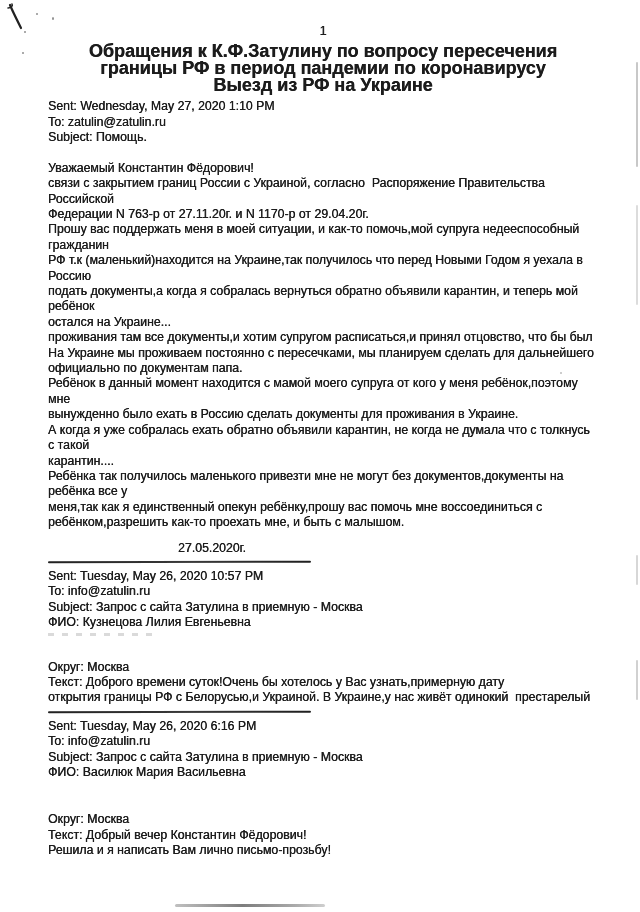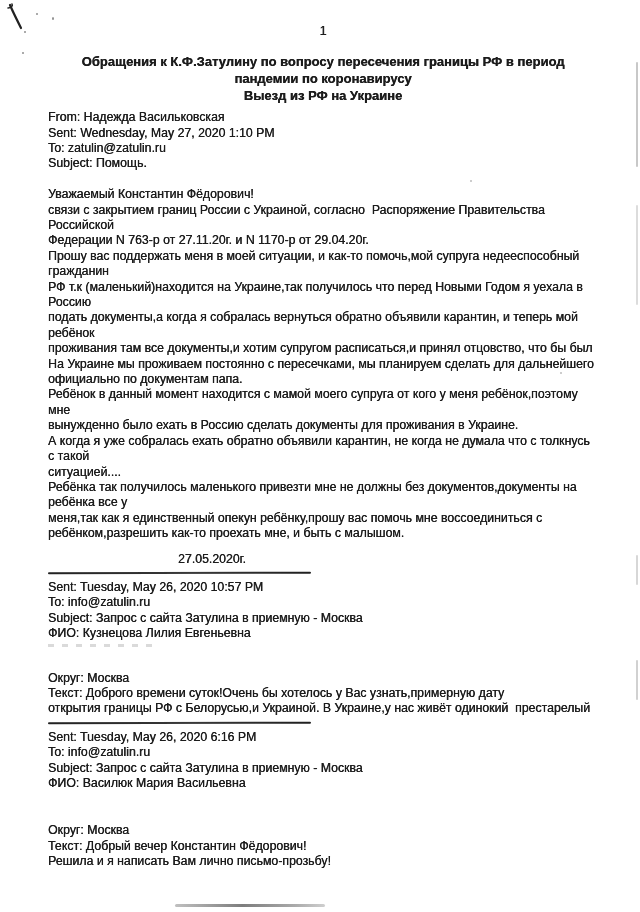--- a/index.html
+++ b/index.html
@@ -20,24 +20,24 @@
     left: 48px; right: 42px; top: 24px;
     font-size: 12.3px;
     line-height: 15.4px;
     text-shadow: 0.3px 0 0 currentColor; 
   }
   .page-number {
     text-align: center;
     height: 15.4px;
   }
   .doc-title {
-    margin-top: 15px;
+    margin-top: 4px;
     text-align: center;
     font-weight: 700;
-    font-size: 13px;
+    font-size: 18px;
     line-height: 16.6px;
   }
   .email { margin-top: 6px; }
   .line { white-space: pre-wrap; min-height: 15.4px; }
   .blank-line { height: 15.4px; }
   .date-line { text-indent: 130px; margin-top: 10px; }
   .separator {
     width: 263px; height: 2px;
     background: linear-gradient(90deg, #222 0%, #3a3a3a 55%, #1f1f1f 100%);
     border-radius: 1px;
@@ -101,42 +101,42 @@
     <div class="page-number">1</div>
 
     <div class="doc-title">
       <div class="line">Обращения к К.Ф.Затулину по вопросу пересечения границы РФ в период пандемии по коронавирусу</div>
       <div class="line">Выезд из РФ на Украине</div>
     </div>
 
     <div class="email">
       <div>
 
-      <div class="line">From: Надежда Васильковская</div>
           <div class="line">Sent: Wednesday, May 27, 2020 1:10 PM</div>
           <div class="line">To: zatulin@zatulin.ru</div>
           <div class="line">Subject: Помощь.</div>
         </div>
       <div class="blank-line"></div>
       <div>
 
       <div class="line">Уважаемый Константин Фёдорович!</div>
           <div class="line">связи с закрытием границ России с Украиной, согласно  Распоряжение Правительства Российской</div>
           <div class="line">Федерации N 763-р от 27.11.20г. и N 1170-р от 29.04.20г.</div>
           <div class="line">Прошу вас поддержать меня в моей ситуации, и как-то помочь,мой супруга недееспособный гражданин</div>
           <div class="line">РФ т.к (маленький)находится на Украине,так получилось что перед Новыми Годом я уехала в Россию</div>
           <div class="line">подать документы,а когда я собралась вернуться обратно объявили карантин, и теперь мой ребёнок</div>
+          <div class="line">остался на Украине...</div>
           <div class="line">проживания там все документы,и хотим супругом расписаться,и принял отцовство, что бы был</div>
           <div class="line">На Украине мы проживаем постоянно с пересечками, мы планируем сделать для дальнейшего</div>
           <div class="line">официально по документам папа.</div>
           <div class="line">Ребёнок в данный момент находится с мамой моего супруга от кого у меня ребёнок,поэтому мне</div>
           <div class="line">вынужденно было ехать в Россию сделать документы для проживания в Украине.</div>
           <div class="line">А когда я уже собралась ехать обратно объявили карантин, не когда не думала что с толкнусь с такой</div>
-          <div class="line">ситуацией....</div>
-          <div class="line">Ребёнка так получилось маленького привезти мне не должны без документов,документы на ребёнка все у</div>
+          <div class="line">карантин....</div>
+          <div class="line">Ребёнка так получилось маленького привезти мне не могут без документов,документы на ребёнка все у</div>
           <div class="line">меня,так как я единственный опекун ребёнку,прошу вас помочь мне воссоединиться с</div>
           <div class="line">ребёнком,разрешить как-то проехать мне, и быть с малышом.</div>
         </div>
       <div class="line date-line">27.05.2020г.</div>
     </div>
 
     <div class="separator"></div>
 
     <div class="email">
       <div>

